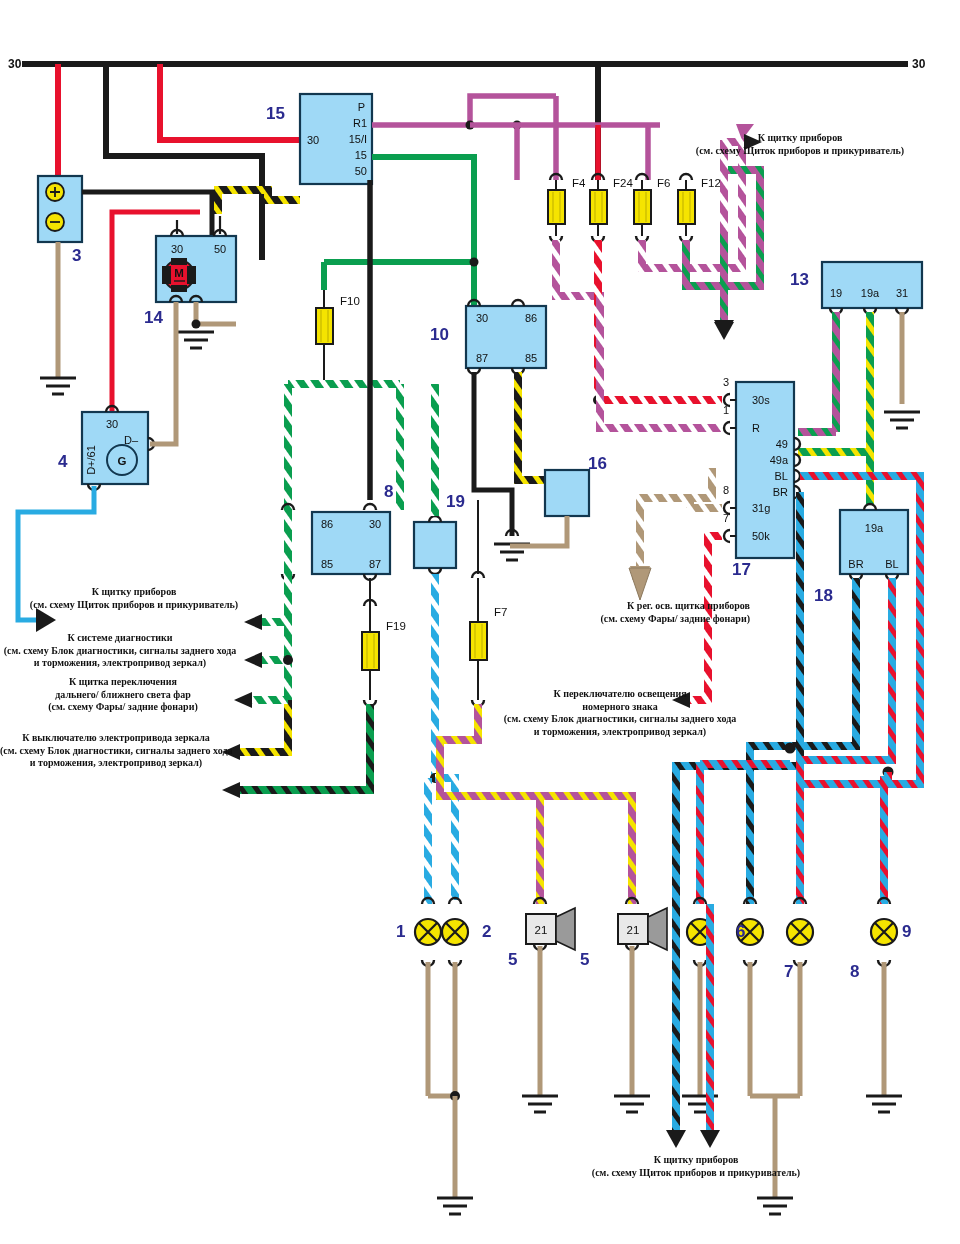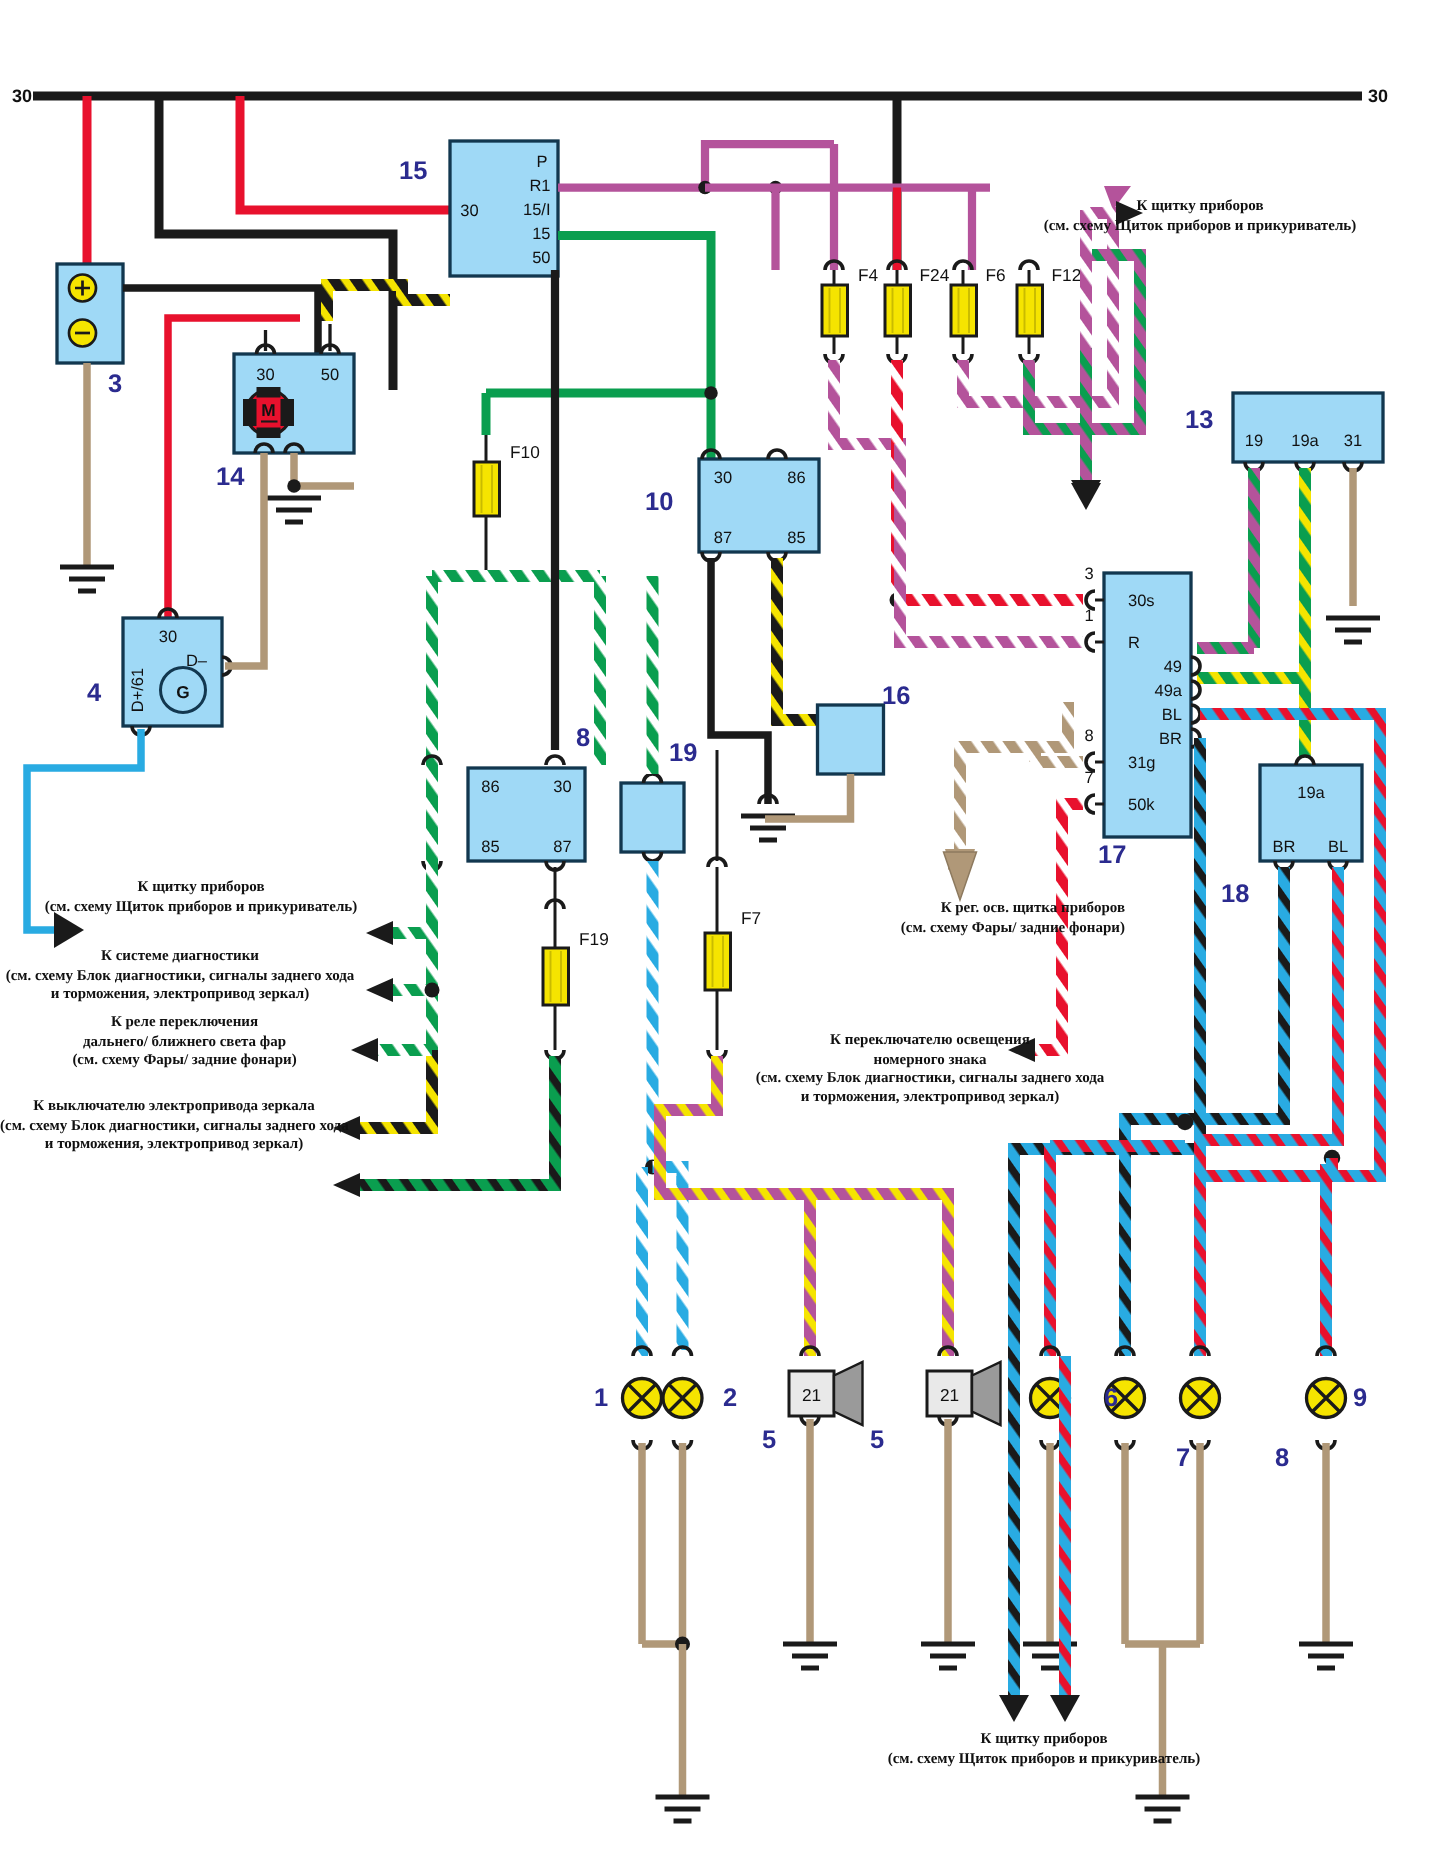--- a/index.html
+++ b/index.html
@@ -663,21 +663,21 @@
   <div>(см. схему Щиток приборов и прикуриватель)</div>
 </div>
 
 <div class="cap" style="left:0px; top:632px; width:240px;text-align:center;">
   <div>К системе диагностики</div>
   <div>(см. схему Блок диагностики, сигналы заднего хода</div>
   <div>и торможения, электропривод зеркал)</div>
 </div>
 
 <div class="cap" style="left:10px; top:676px; width:226px;">
-  <div>К реле переключения</div>
+  <div>К щитка переключения</div>
   <div>дальнего/ ближнего света фар</div>
   <div>(см. схему Фары/ задние фонари)</div>
 </div>
 
 <div class="cap" style="left:0px; top:732px; width:232px;">
   <div>К выключателю электропривода зеркала</div>
   <div>(см. схему Блок диагностики, сигналы заднего хода</div>
   <div>и торможения, электропривод зеркал)</div>
 </div>
 

